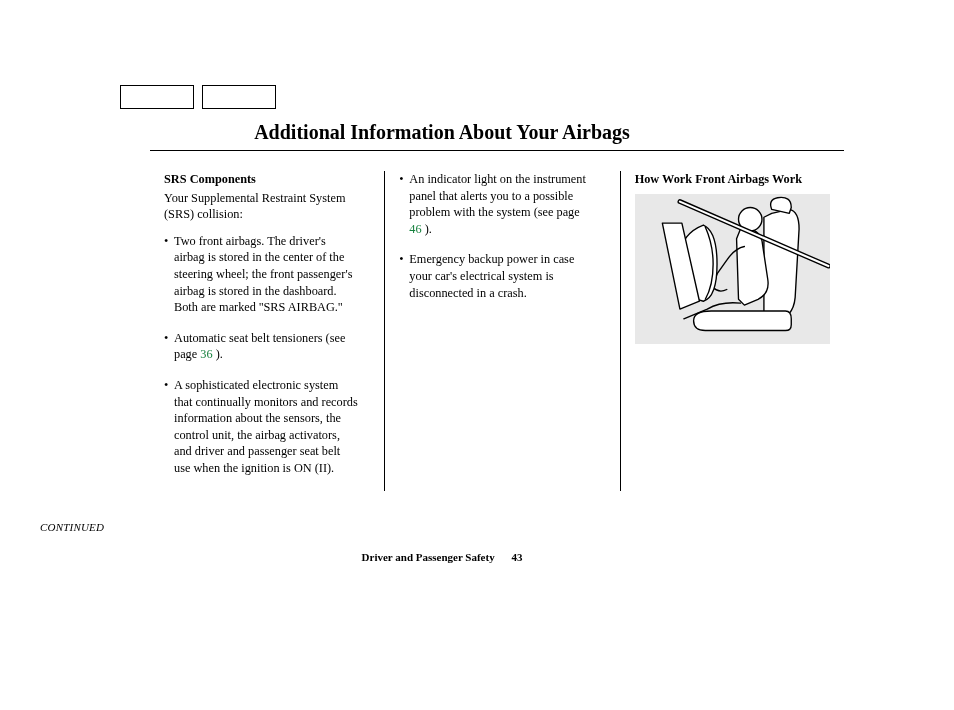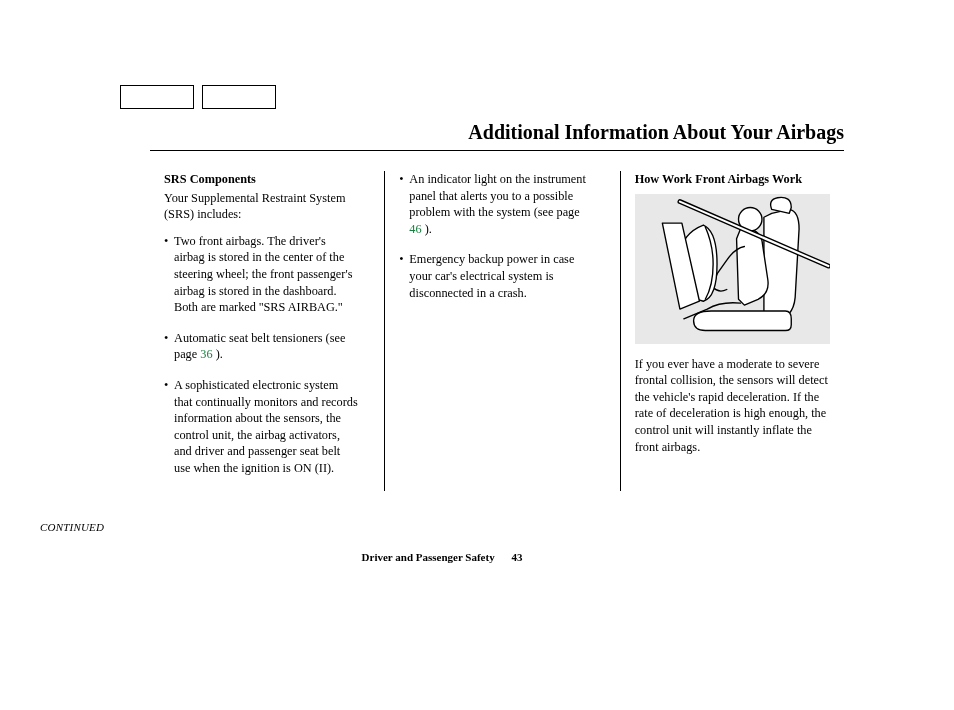--- a/index.html
+++ b/index.html
@@ -1,19 +1,19 @@
 <!DOCTYPE html>
 <html><head>
 <meta charset="utf-8">
 <style>
 html,body{margin:0;padding:0;background:#fff;font-family:"Times New Roman",serif;color:#000}
 .page{width:954px;height:710px;position:relative;box-sizing:border-box;padding:20px 40px 30px 40px}
 .tabs{display:flex;gap:8px;margin-left:80px;margin-top:65px}
 .tab{border:1px solid #000;width:72px;height:22px}
-.page-title{font-family:"Times New Roman",serif;font-weight:bold;font-size:20px;text-align:right;margin:12px 70px 0 0}
+.page-title{font-family:"Times New Roman",serif;font-weight:bold;font-size:20px;text-align:center;margin:12px 70px 0 0}
 .rule{border-top:1px solid #000;margin:6px 70px 20px 110px}
 .columns{display:flex;margin:0 70px 0 110px;gap:11px}
 .col{flex:1;padding:0 14px;font-size:12.3px;line-height:1.35}
 .col+.col{border-left:1px solid #000}
 .col h4{font-size:12.3px;font-weight:bold;margin:0 0 2px 0;font-family:"Times New Roman",serif}
 .col p{margin:0 0 10px 0}
 ul.b{list-style:none;padding:0;margin:0}
 ul.b>li{position:relative;padding-left:10px;margin:0 0 14px 0}
 ul.b>li::before{content:"\2022";position:absolute;left:0;top:0}
 a.link{color:#15803d;text-decoration:none}
@@ -34,21 +34,21 @@
     <div class="tab"></div>
   </div>
 
   <div class="page-title">Additional Information About Your Airbags</div>
   <div class="rule"></div>
 
   <div class="columns">
 
     <div class="col">
       <h4>SRS Components</h4>
-      <p>Your Supplemental Restraint System (SRS) includes:</p>
+      <p>Your Supplemental Restraint System (SRS) collision:</p>
       <ul class="b">
         <li><span>Two front airbags. The driver's airbag is stored in the center of the steering wheel; the front passenger's airbag is stored in the dashboard. Both are marked ''SRS AIRBAG.''</span></li>
         <li><span>Automatic seat belt tensioners (see page </span><a class="link">36</a><span> ).</span></li>
         <li><span>A sophisticated electronic system that continually monitors and records information about the sensors, the control unit, the airbag activators, and driver and passenger seat belt use when the ignition is ON (II).</span></li>
       </ul>
     </div>
 
     <div class="col">
       <ul class="b">
         <li><span>An indicator light on the instrument panel that alerts you to a possible problem with the system (see page </span><a class="link">46</a><span> ).</span></li>
@@ -80,21 +80,20 @@
             <path d="M70 30 q-26 10 -26 42 q0 30 26 36 q14 -4 14 -38 q0 -34 -14 -40 z" fill="#fff"></path>
             <path d="M72 32 q8 18 8 38 q0 22 -8 36" fill="none"></path>
 
             <path d="M28 28 l20 0 l18 80 l-20 8 z" fill="#fff"></path>
 
             <line x1="46" y1="6" x2="198" y2="72" stroke-width="5" stroke="#000"></line>
             <line x1="46" y1="6" x2="198" y2="72" stroke-width="2.2" stroke="#fff"></line>
           </g>
         </svg>
       </div>
-      <p>If you ever have a moderate to severe frontal collision, the sensors will detect the vehicle's rapid deceleration. If the rate of deceleration is high enough, the control unit will instantly inflate the front airbags.</p>
     </div>
 
   </div>
 
   <div class="continued">CONTINUED</div>
 
   <div class="footer">
     <span class="section">Driver and Passenger Safety</span>
     <span class="pnum">43</span>
   </div>

